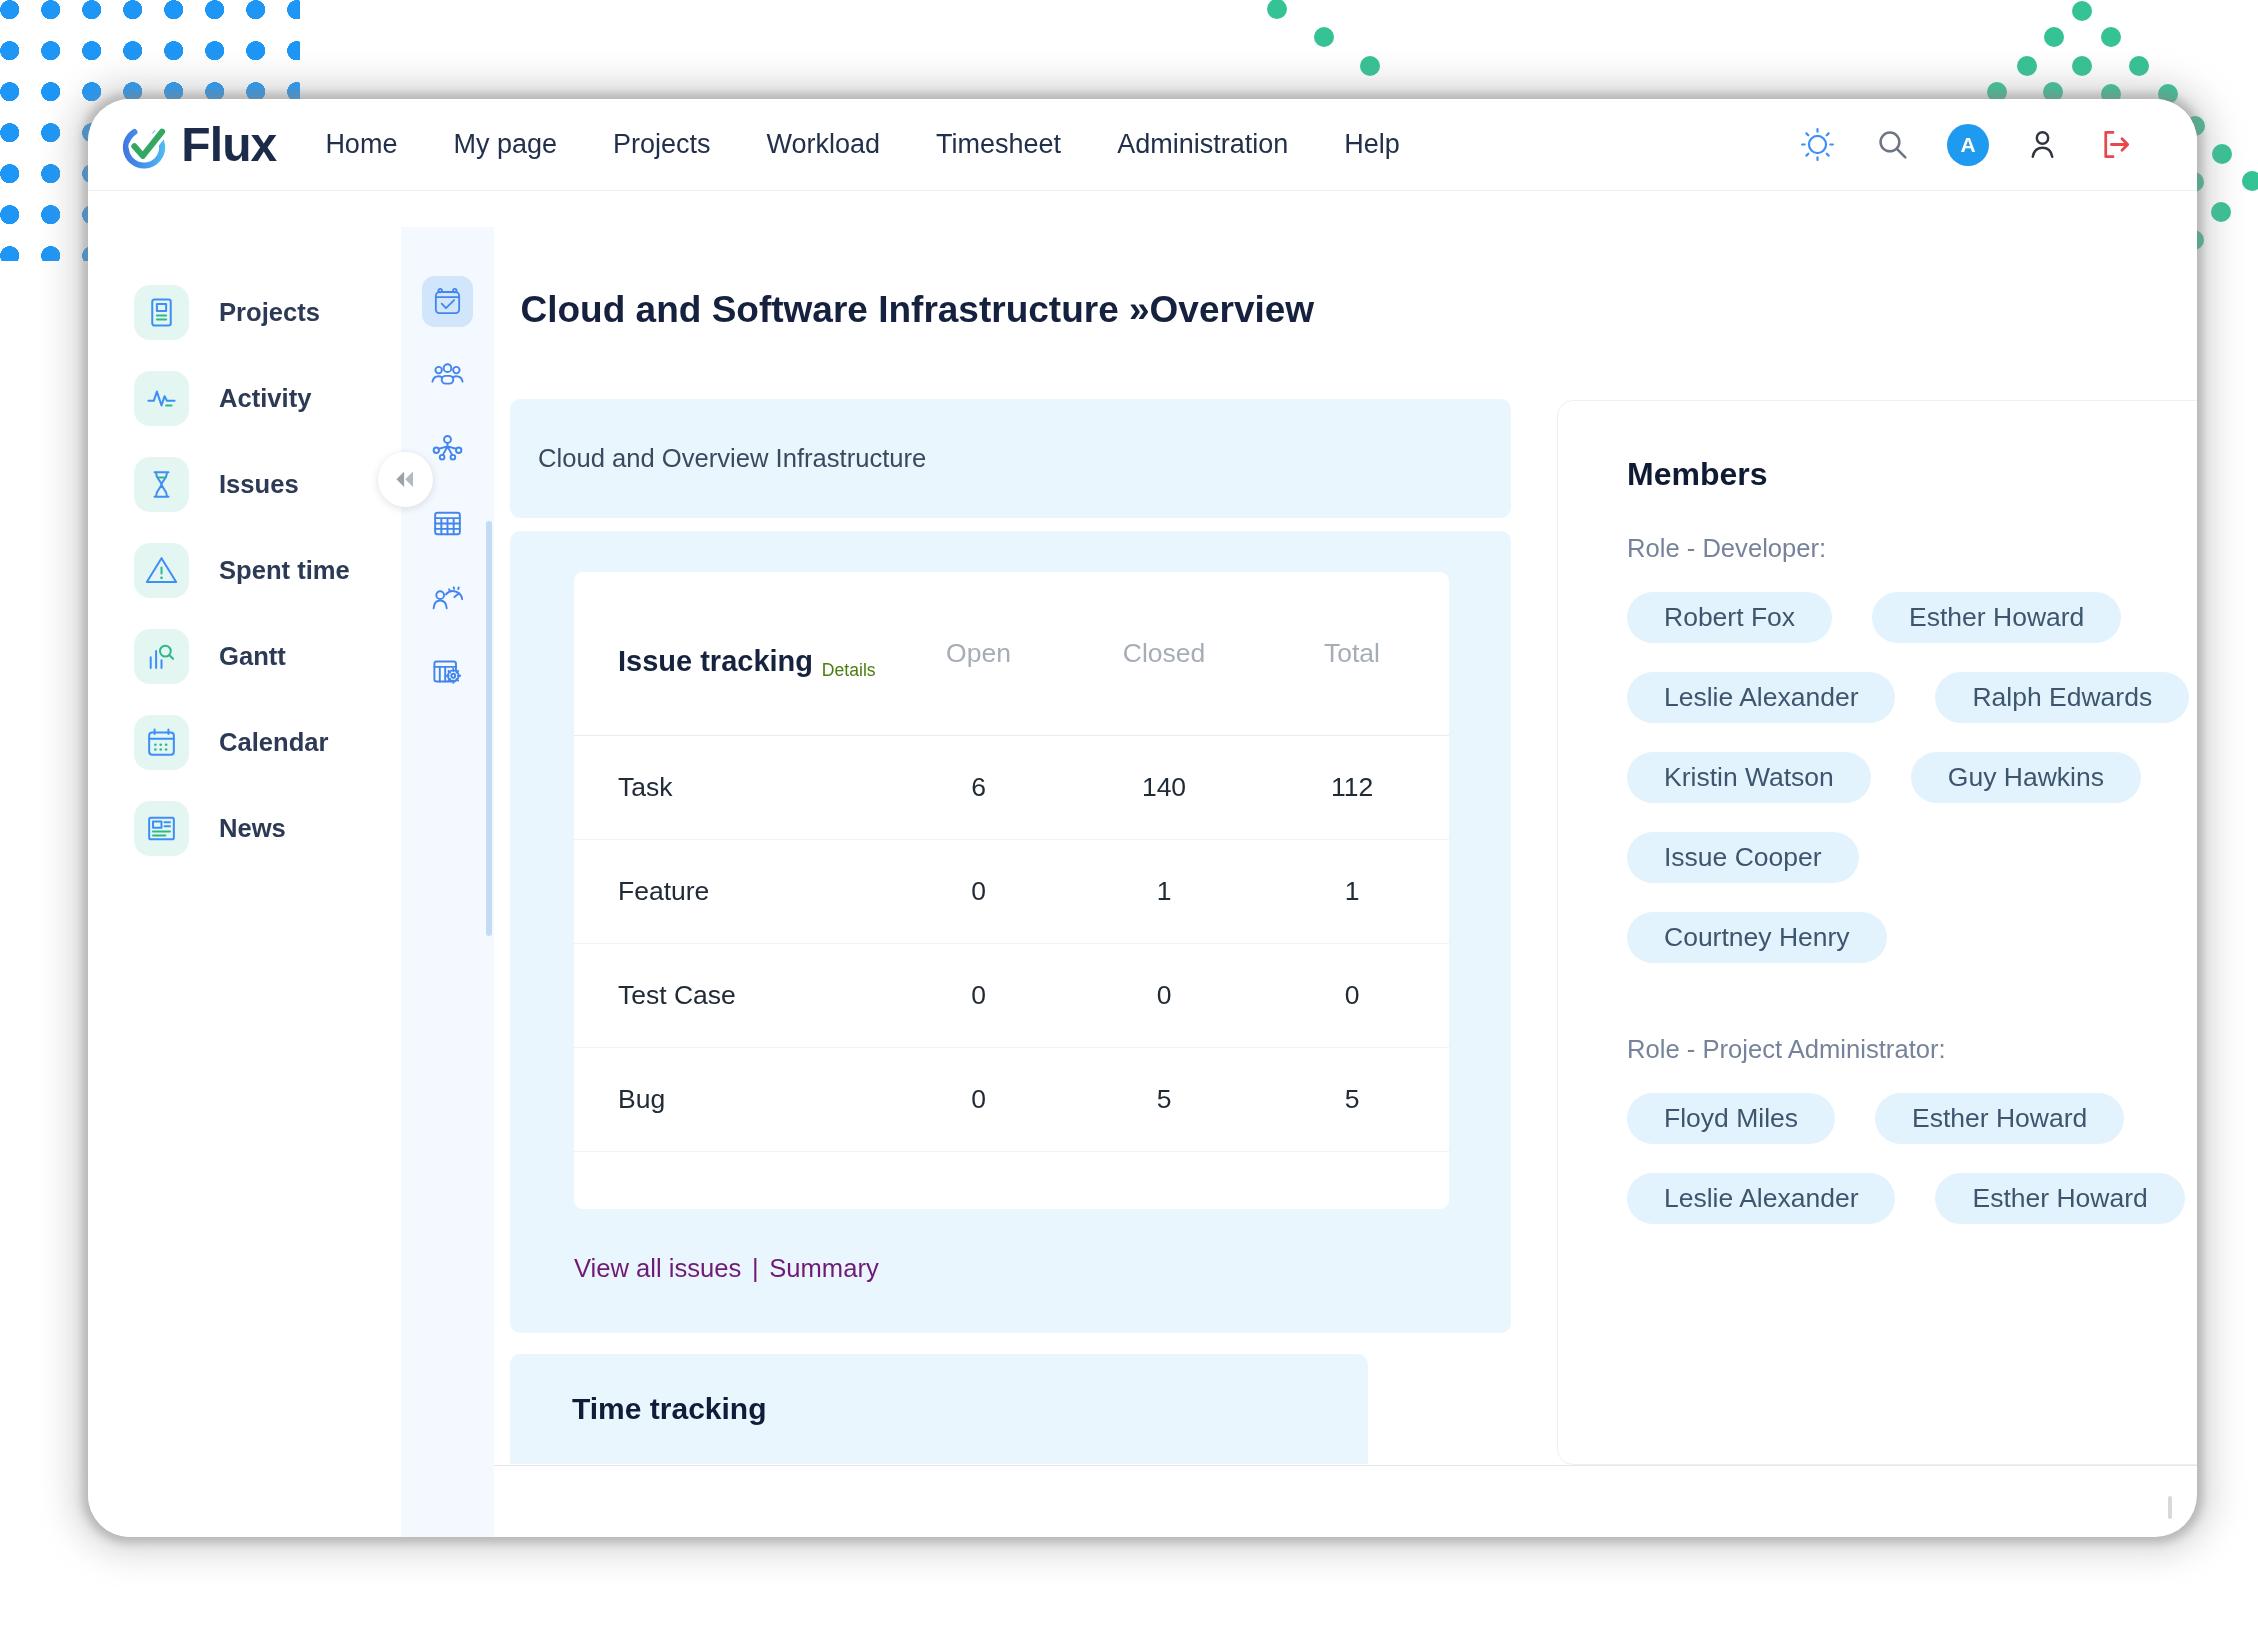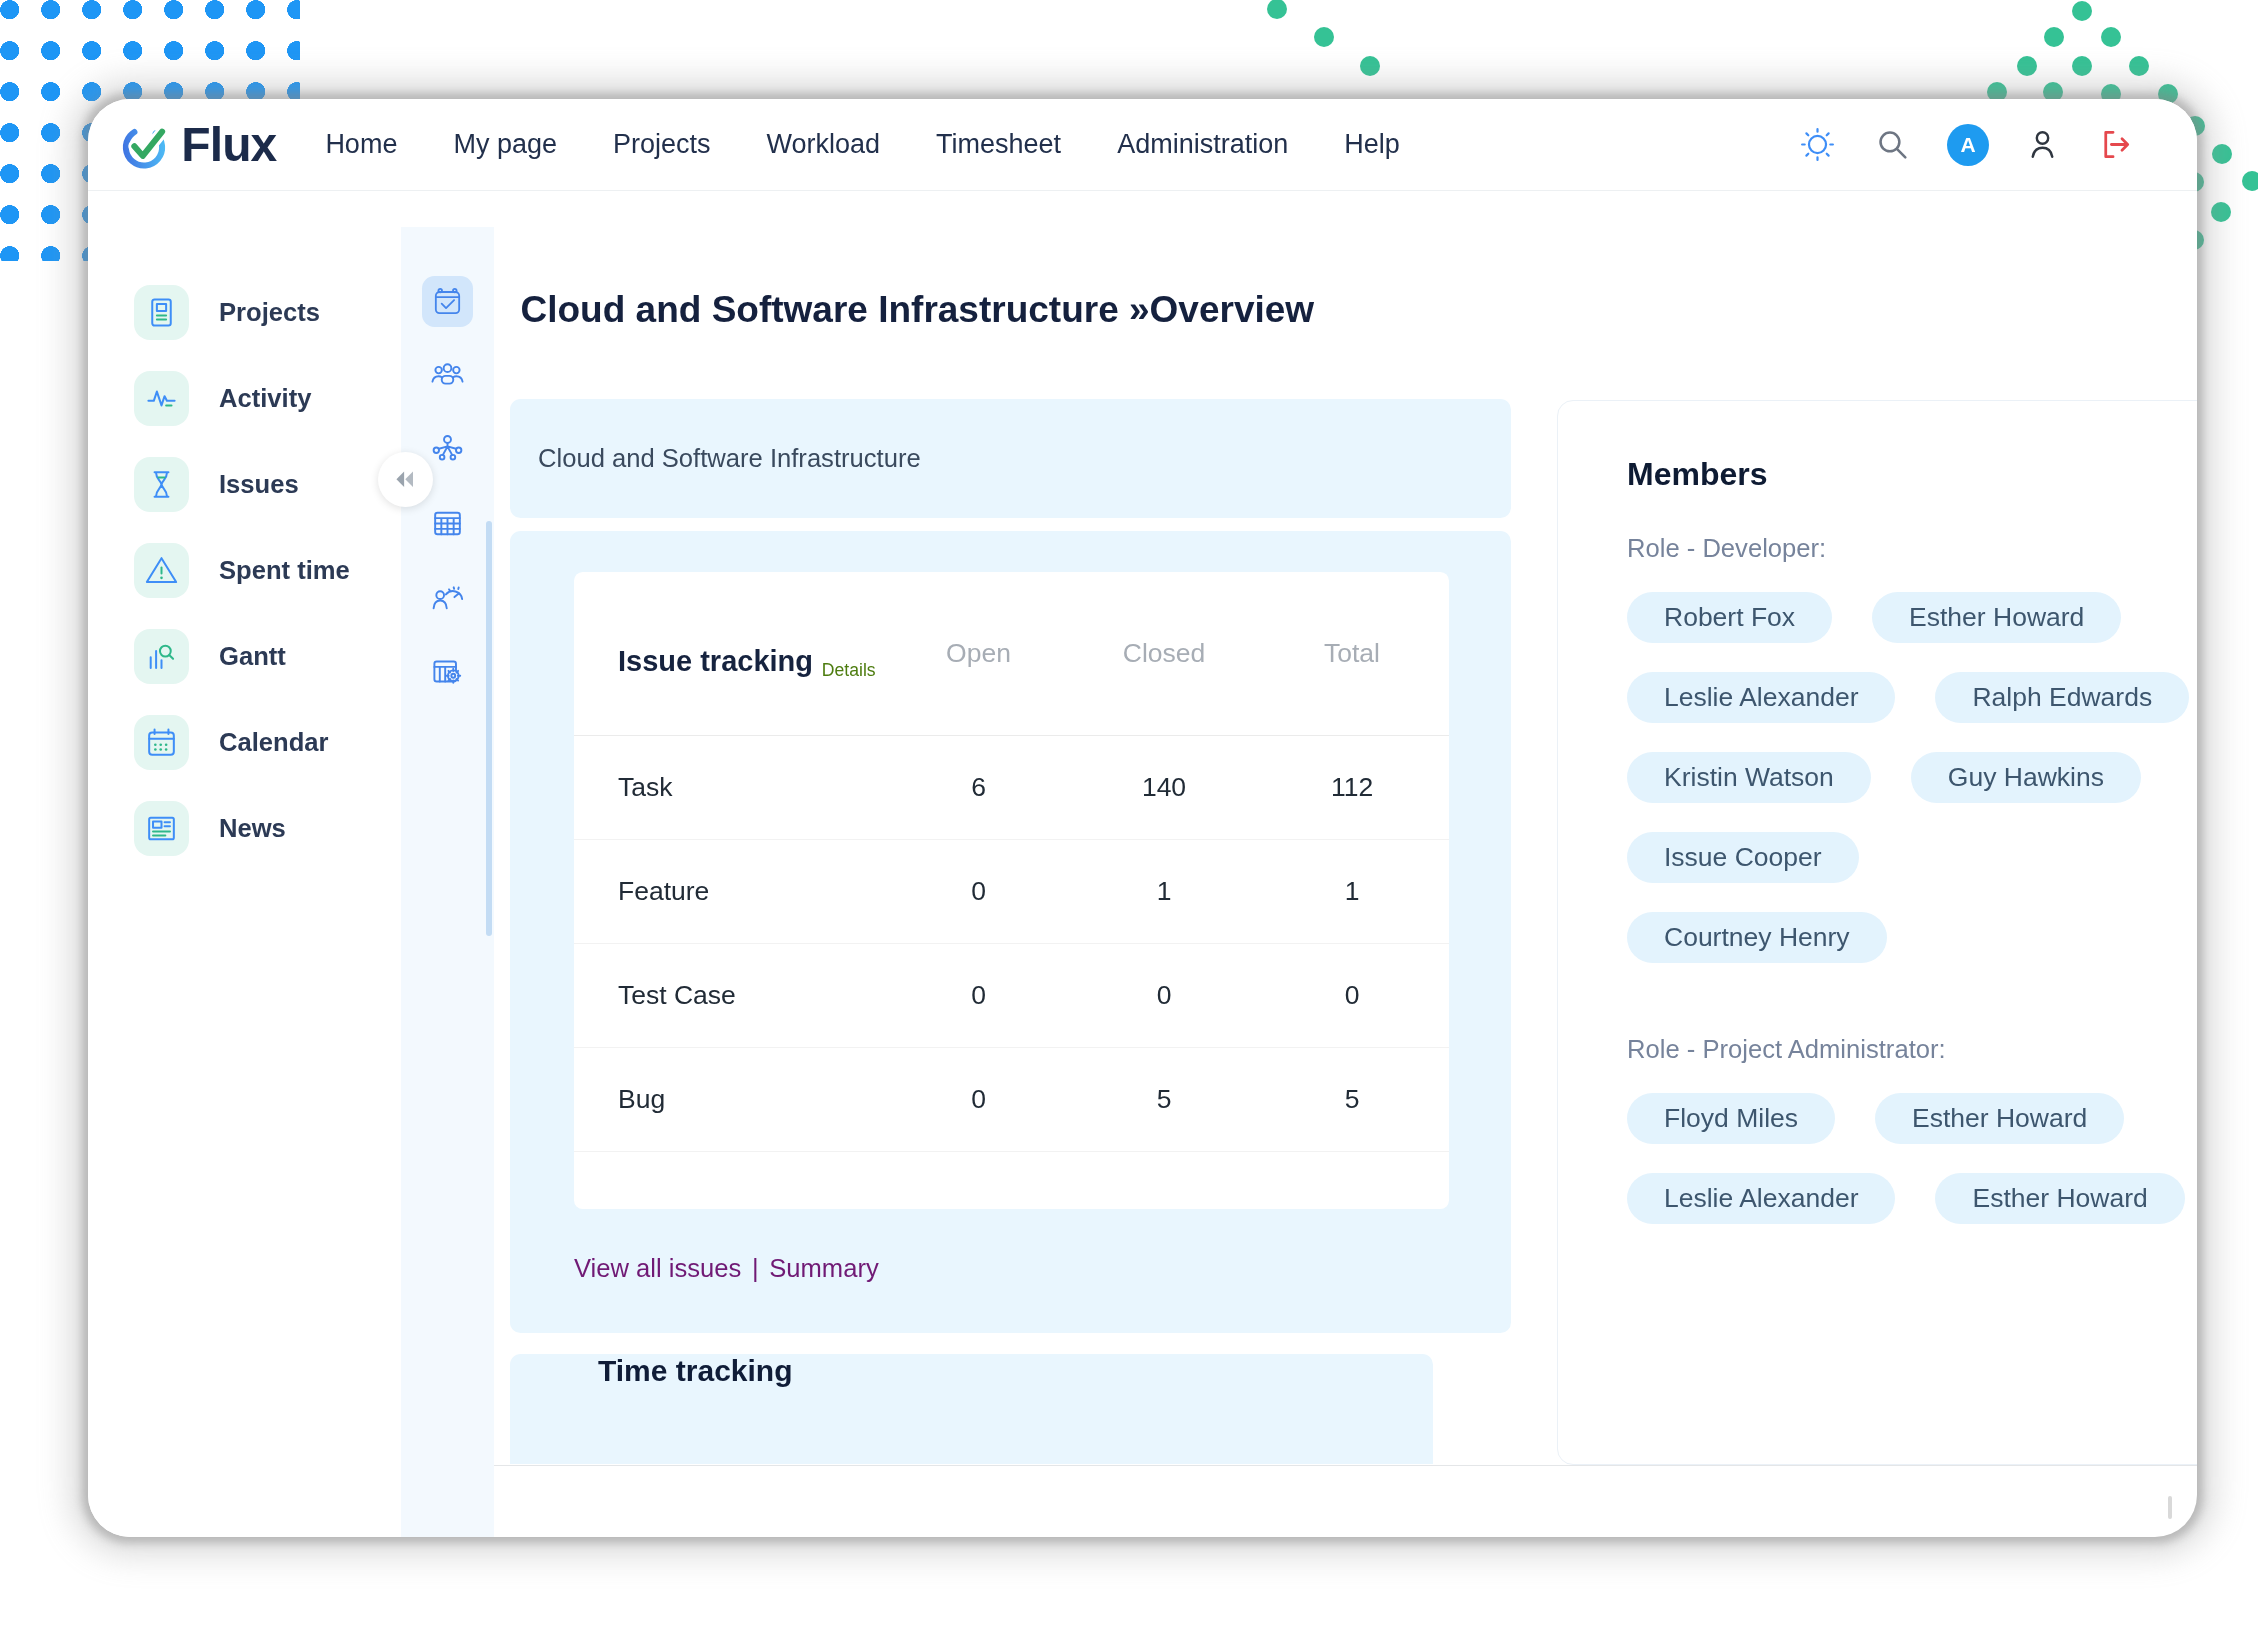--- a/index.html
+++ b/index.html
@@ -65,22 +65,22 @@
   .it-title { font-size:29px; font-weight:bold; color:#16233F; white-space:nowrap;margin-top:16px; }
   .it-details { font-size:17.6px; color:#4d7c0f; margin-left:8.8px; position:relative; top:5.3px; cursor:pointer; }
   .it-col { font-size:26.5px; color:#A7ADB5; text-align:center; }
   .it-row { height:104px; border-bottom:1.8px solid #F2F2F2; }
   .it-type { padding-left:44px; font-size:26.5px; color:#212B36; }
   .it-val { font-size:26.5px; color:#212B36; text-align:center; }
   .issues-links { margin-top:45px; font-size:25.6px; color:#701a75; }
   .issues-links span { cursor:pointer; }
   .links-sep { margin:0 10.6px; cursor:default; }
 
-  .time-panel { position:absolute; left:16px; top:1127px; width:923px; height:110px;
-                background:#E9F6FE; border-radius:10.6px 10.6px 0 0; display:flex; align-items:flex-start;padding-left:26px; }
+  .time-panel { position:absolute; left:16px; top:1127px; width:858px; height:110px;
+                background:#E9F6FE; border-radius:10.6px 10.6px 0 0; display:flex; align-items:center; }
   .time-title { margin-left:62px; font-size:30px; font-weight:bold; color:#101D38; }
 
   
   .members-card { position:absolute; left:1469px; top:301px; width:798px; height:1065px; background:#fff;
                   border:1.8px solid #EBF1F7; border-radius:16px; padding:55px 0 0 69px; z-index:2; }
   .members-title { font-size:32px; font-weight:bold; color:#0E1B33; }
   .role-label { margin-top:41px; font-size:25.6px; color:#76839B; }
   .pill-row { display:flex; gap:40px; margin-top:29px; }
   .member-pill { height:51px; border-radius:25.6px; background:#E3F3FD; color:#3D566E; font-size:26.5px;
                  display:flex; align-items:center; padding:0 37px; white-space:nowrap; cursor:pointer; flex:0 0 auto; }
@@ -311,21 +311,21 @@
               <path d="M31.5 20.5v3M31.5 35.5v3M22.5 29.5h3M37.5 29.5h3M25.2 23.2l2.1 2.1M35.7 33.7l2.1 2.1M37.8 23.2l-2.1 2.1M27.3 33.7l-2.1 2.1" stroke="#4485EC" stroke-width="2.5"></path>
             </svg>
           </div>
           <div class="mini-scrollbar"></div>
         </div>
 
       <div class="content">
         <div class="page-title">Cloud and Software Infrastructure »Overview</div>
 
         <div class="banner">
-          <span class="banner-label">Cloud and Software Infrastructure</span>
+          <span class="banner-label">Cloud and Overview Infrastructure</span>
         </div>
 
         <div class="big-panel">
           <div class="issue-card">
             <div class="it-grid-row it-head">
               <div class="it-title-cell">
                 <span class="it-title">Issue tracking</span>
                 <span class="it-details">Details</span>
               </div>
               <div class="it-col">Open</div>

